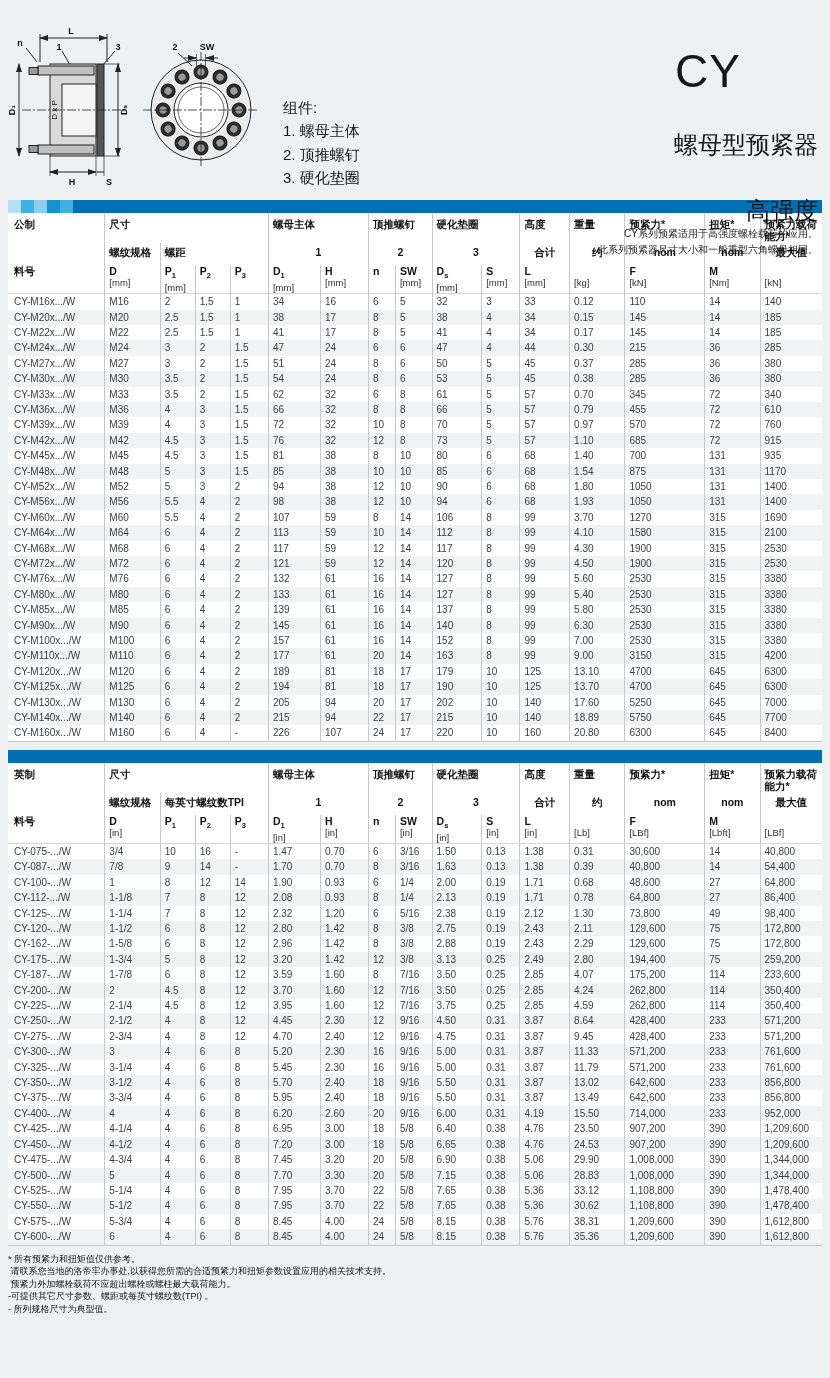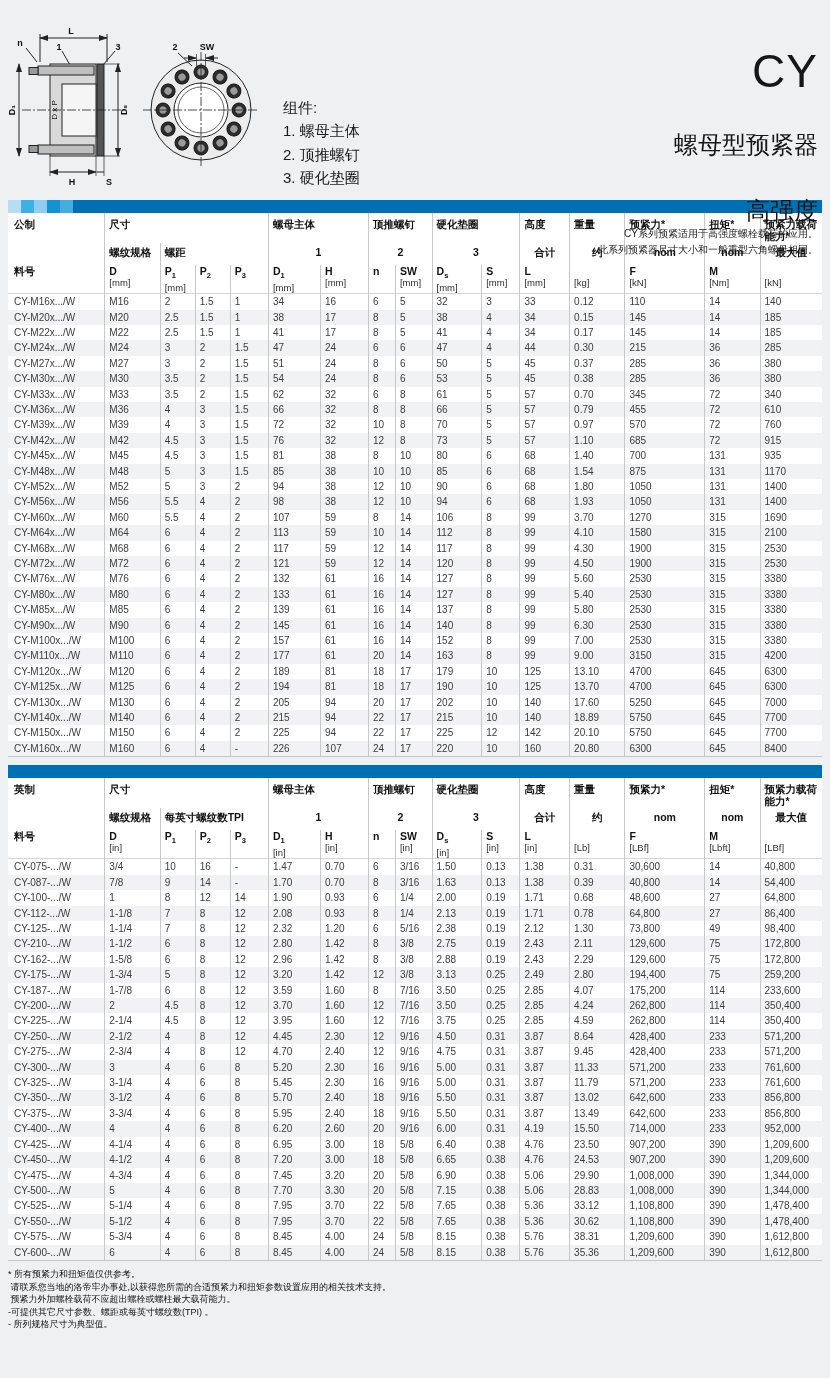--- a/index.html
+++ b/index.html
@@ -5,21 +5,21 @@
   *{margin:0;padding:0;box-sizing:border-box;}
   html,body{width:830px;}
   body{height:1378px;background:#eef0f1;font-family:"Liberation Sans","DejaVu Sans",sans-serif;color:#222;}
   .page{position:relative;width:830px;height:1378px;overflow:hidden;}
 
   
   .top{position:relative;height:200px;}
   .drawing{position:absolute;left:6px;top:20px;}
   .legend{position:absolute;left:283px;top:96px;font-size:15px;line-height:1.55;color:#1a1a1a;}
   .titleblock{position:absolute;right:12px;top:48px;text-align:right;}
-  .title-cy{font-size:46px;font-weight:normal;line-height:1.0;color:#161616;letter-spacing:1px;}
+  .title-cy{font-size:46px;font-weight:normal;line-height:1.0;color:#161616;letter-spacing:1px;text-align:center;}
   .title-sub{font-size:24px;font-weight:normal;line-height:1.25;color:#161616;margin-top:36px;}
   .desc{font-size:10px;line-height:1.55;color:#1a1a1a;margin-top:0;}
 
   
   .table-block{margin:0 8px;}
   .band{height:13px;display:flex;}
   .band .sq{width:13px;height:13px;flex:0 0 13px;}
   .band .bar{flex:1;}
   .band-solid{height:13px;}
   table{width:100%;border-collapse:collapse;background:#fff;table-layout:fixed;
@@ -850,38 +850,20 @@
             <td>17</td>
             <td>215</td>
             <td>10</td>
             <td>140</td>
             <td>18.89</td>
             <td>5750</td>
             <td>645</td>
             <td>7700</td>
           </tr>
           <tr>
-            <td>CY-M150x.../W</td>
-            <td>M150</td>
-            <td>6</td>
-            <td>4</td>
-            <td>2</td>
-            <td>225</td>
-            <td>94</td>
-            <td>22</td>
-            <td>17</td>
-            <td>225</td>
-            <td>12</td>
-            <td>142</td>
-            <td>20.10</td>
-            <td>5750</td>
-            <td>645</td>
-            <td>7700</td>
-          </tr>
-          <tr>
             <td>CY-M160x.../W</td>
             <td>M160</td>
             <td>6</td>
             <td>4</td>
             <td>-</td>
             <td>226</td>
             <td>107</td>
             <td>24</td>
             <td>17</td>
             <td>220</td>
@@ -1134,21 +1116,21 @@
             <td>5/16</td>
             <td>2.38</td>
             <td>0.19</td>
             <td>2.12</td>
             <td>1.30</td>
             <td>73,800</td>
             <td>49</td>
             <td>98,400</td>
           </tr>
           <tr>
-            <td>CY-210-.../W</td>
+            <td>CY-120-.../W</td>
             <td>1-1/2</td>
             <td>6</td>
             <td>8</td>
             <td>12</td>
             <td>2.80</td>
             <td>1.42</td>
             <td>8</td>
             <td>3/8</td>
             <td>2.75</td>
             <td>0.19</td>

